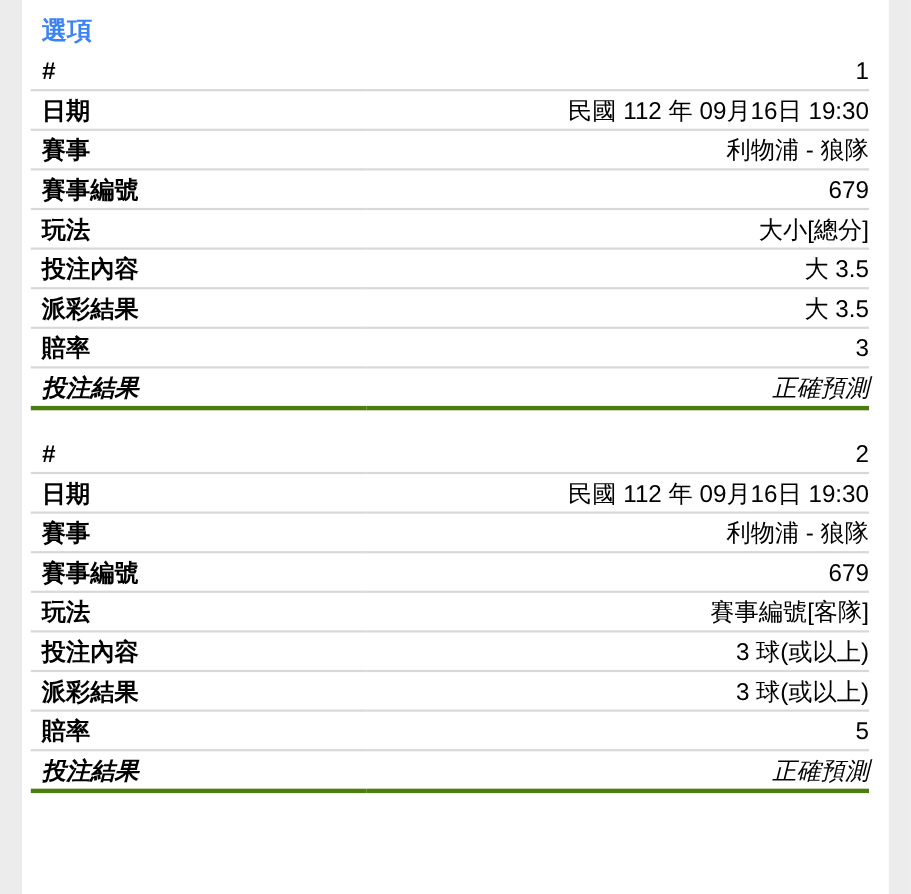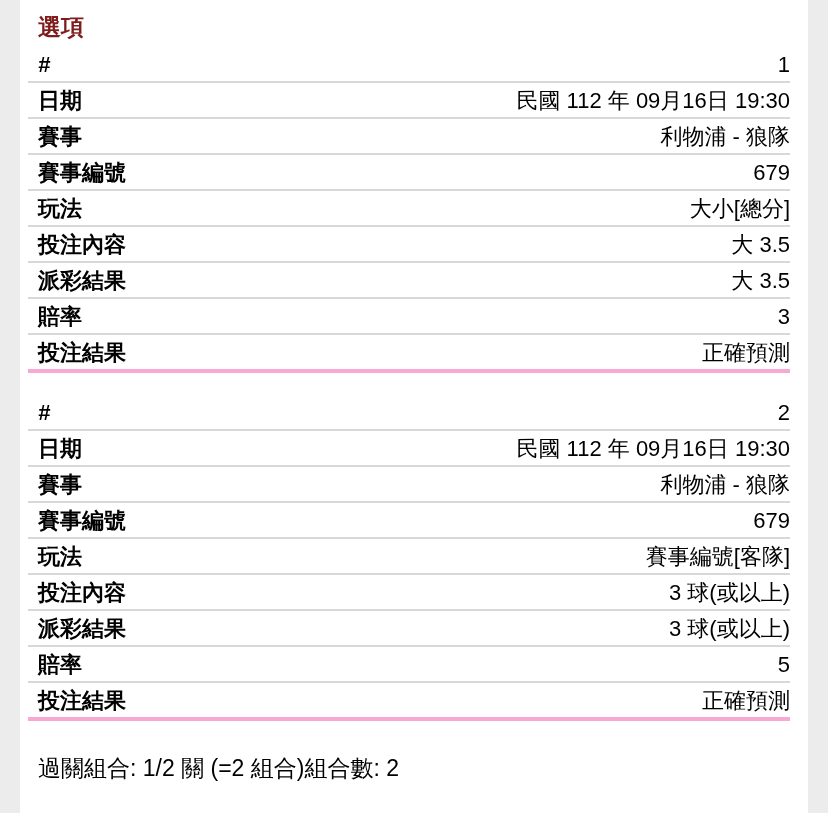--- a/index.html
+++ b/index.html
@@ -16,21 +16,21 @@
   }
   .page {
     box-sizing: border-box;
     margin: 0 20px;
     width: 788px;
     min-height: 813px;
     background: #ffffff;
     padding: 13px 18px 0 8px;
   }
   .page-title {
-    color: #7f1d1d;
+    color: #3b82f6;
     font-weight: bold;
     font-size: 23px;
     line-height: 28px;
     margin: 0 0 6px 10px;
   }
   table.bet-table {
     width: 100%;
     border-collapse: collapse;
   }
   table.bet-table + table.bet-table {
@@ -49,21 +49,22 @@
     padding-left: 10px;
     width: 40%;
   }
   table.bet-table td.val {
     text-align: right;
   }
   table.bet-table tr:first-child td.lbl {
     font-style: italic;
   }
   table.bet-table tr:last-child td {
-    border-bottom: 4px solid #f9a8d4;
+    border-bottom: 4px solid #4d7c0f;
+    font-style: italic;
   }
   .footer-line {
     margin: 33px 0 0 10px;
     font-size: 23px;
     line-height: 28px;
   }
 </style>
 </head>
 <body>
 
@@ -146,15 +147,14 @@
         <td class="lbl">賠率</td>
         <td class="val">5</td>
       </tr>
       <tr>
         <td class="lbl">投注結果</td>
         <td class="val">正確預測</td>
       </tr>
     </tbody>
   </table>
 
-  <div class="footer-line"><span>過關組合: 1/2 關 (=2 組合)</span><span>組合數: 2</span></div>
 
 </div>
 
 </body></html>

